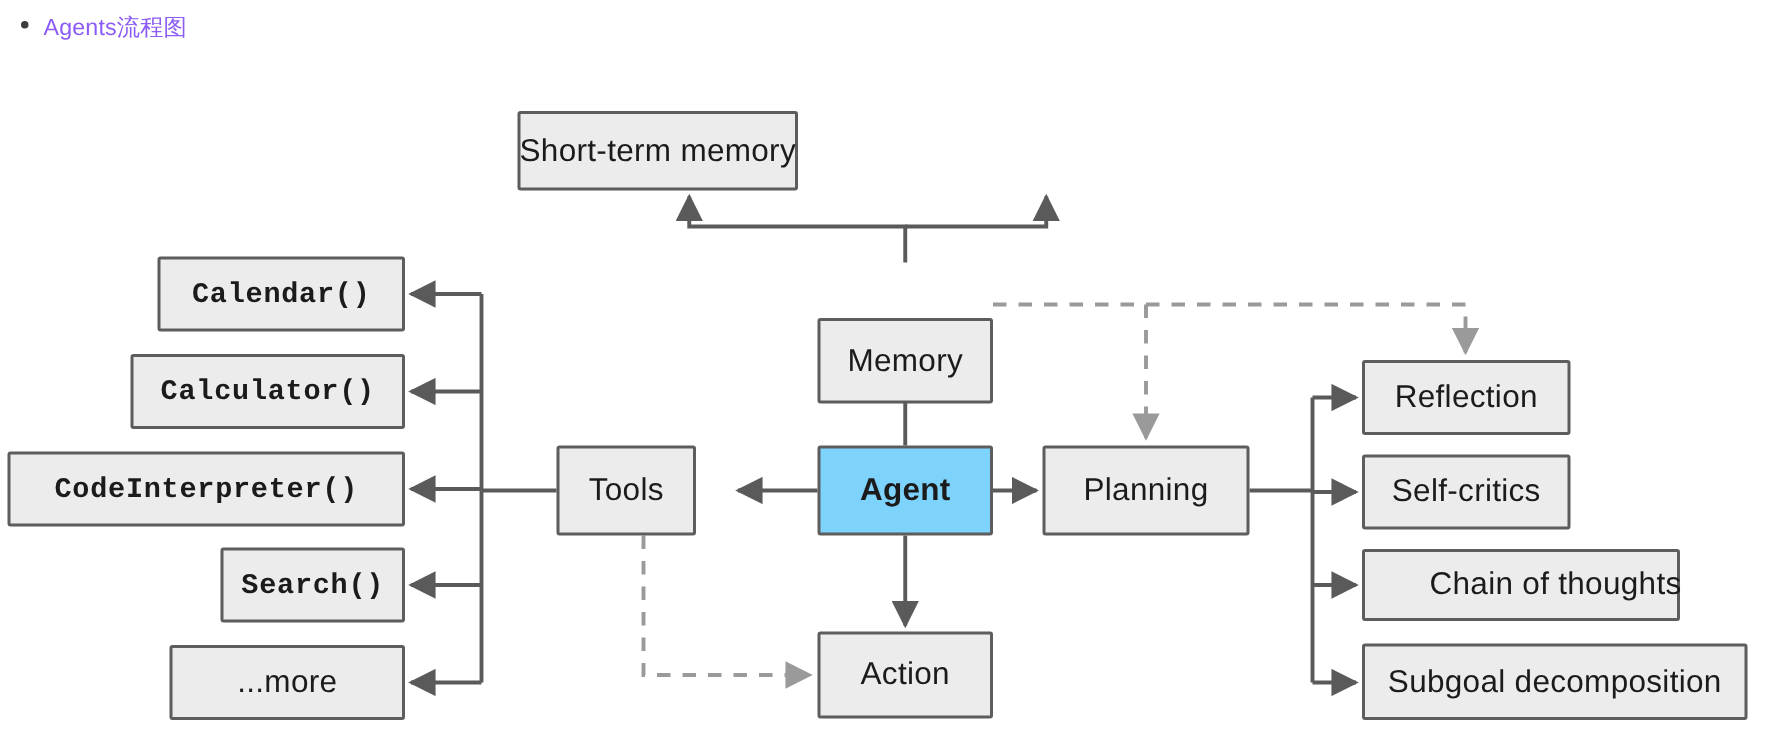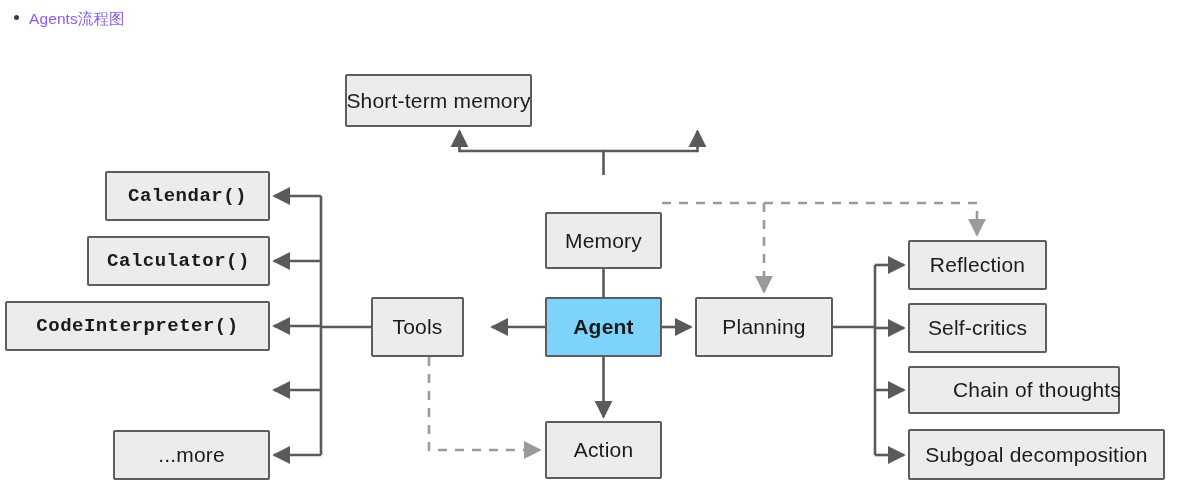--- a/index.html
+++ b/index.html
@@ -172,20 +172,21 @@
     <div class="node" id="n-short">Short-term memory</div>
     <div class="node" id="n-memory">Memory</div>
     <div class="node agent" id="n-agent">Agent</div>
     <div class="node" id="n-tools">Tools</div>
     <div class="node" id="n-planning">Planning</div>
     <div class="node" id="n-action">Action</div>
 
     <div class="node mono" id="n-calendar">Calendar()</div>
     <div class="node mono" id="n-calculator">Calculator()</div>
     <div class="node mono" id="n-codeinterp">CodeInterpreter()</div>
+    <div class="node mono" id="n-search">Search()</div>
     <div class="node" id="n-more">...more</div>
 
     <div class="node" id="n-reflection">Reflection</div>
     <div class="node" id="n-selfcrit">Self-critics</div>
     <div class="node" id="n-chain">Chain of thoughts</div>
     <div class="node" id="n-subgoal">Subgoal decomposition</div>
 
   </div>
 </div>
 

